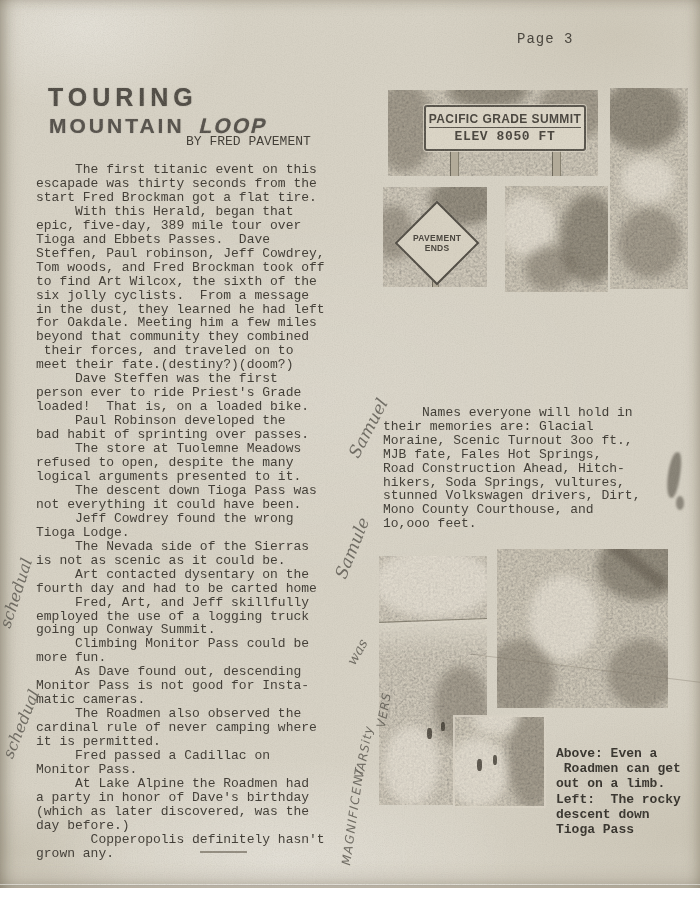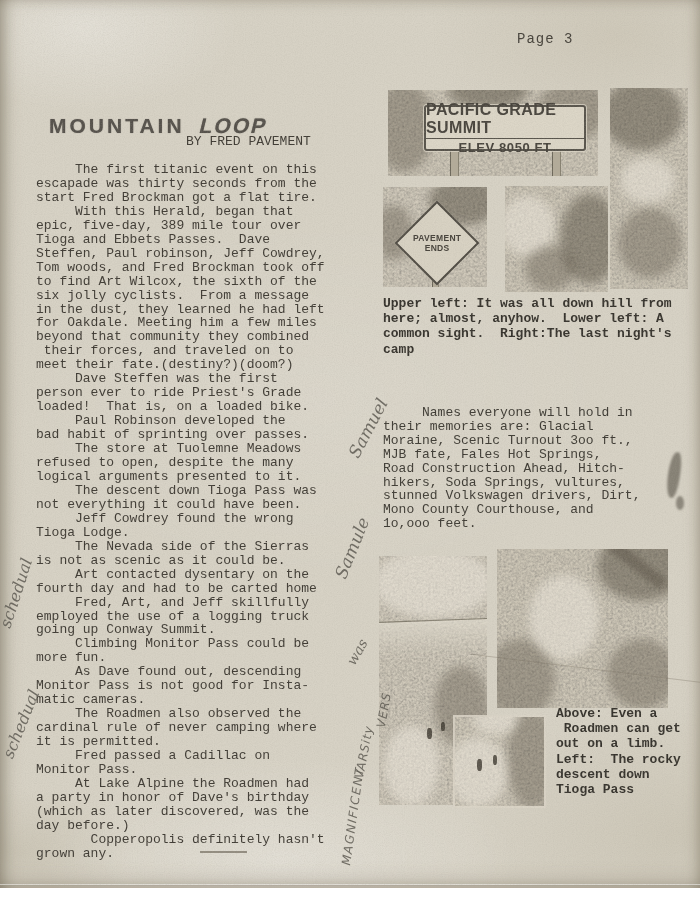--- a/index.html
+++ b/index.html
@@ -33,40 +33,40 @@
     text-shadow:0 0 1px rgba(79,75,68,.7);
   }
   .subtitle-row{left:42px;top:114px;font-family:"Liberation Sans","DejaVu Sans",sans-serif;
     font-weight:bold;font-size:21px;color:#54504a;text-shadow:0 0 1px rgba(84,80,74,.6);}
   .subtitle-word{letter-spacing:3px;margin-left:7px;}
   .subtitle-italic{display:inline-block;margin-left:15px;transform:skewX(-14deg);letter-spacing:2px;}
   .byline{left:186px;top:134px;font-size:13px;color:#3e3a33;}
   .article-body{left:36px;top:163px;font-size:13px;line-height:13.95px;color:#3e3a33;}
   .caption{font-size:13px;font-weight:bold;line-height:15.2px;color:#34312b;}
   .caption-top{left:383px;top:296px;}
-  .caption-bottom{left:556px;top:706px;}
+  .caption-bottom{left:556px;top:746px;}
   .memories{left:383px;top:406px;font-size:13px;line-height:13.9px;color:#3d3a33;}
 
   .photo{position:absolute;overflow:hidden;background:#d0c9b9;}
   .photo svg{display:block;width:100%;height:100%;}
   .blob{position:absolute;border-radius:50%;filter:blur(5px);pointer-events:none;}
   .dark{background:rgba(86,80,66,.38);}
   .darker{background:rgba(70,64,52,.45);}
   .light{background:rgba(238,234,222,.55);}
 
   
   .summit-sign{
     position:absolute;left:36px;top:15px;width:158px;height:42px;
     background:#dcd6c7;border:2px solid #56524a;border-radius:3px;
     display:flex;flex-direction:column;align-items:center;justify-content:center;
     font-family:"Liberation Sans","DejaVu Sans",sans-serif;font-weight:bold;color:#47433c;
     box-shadow:0 0 0 1px rgba(220,214,199,.8);z-index:3;
   }
-  .summit-line1{font-size:16px;letter-spacing:.4px;border-bottom:1.5px solid #56524a;padding-bottom:1px;}
-  .summit-line2{font-size:13px;letter-spacing:.6px;margin-top:1px;}
+  .summit-line1{font-size:12px;letter-spacing:.4px;border-bottom:1.5px solid #56524a;padding-bottom:1px;}
+  .summit-line2{font-size:13px;letter-spacing:.6px;margin-top:1px;font-family:Liberation Mono, monospace;}
   .post{position:absolute;background:#b3ab99;border-left:1.5px solid #6b6659;border-right:1px solid rgba(90,85,72,.5);z-index:2;}
 
   
   .diamond{
     position:absolute;left:24px;top:26px;width:56px;height:56px;
     background:#d8d2c3;border:2.5px solid #4e4a42;transform:rotate(45deg);
     z-index:3;display:flex;align-items:center;justify-content:center;
   }
   .diamond-text{
     transform:rotate(-45deg);text-align:center;
@@ -109,20 +109,21 @@
       </filter>
       <filter id="grainPaper" x="0" y="0" width="100%" height="100%">
         <feTurbulence type="fractalNoise" baseFrequency="0.9" numOctaves="2" seed="3" result="n"></feTurbulence>
         <feColorMatrix in="n" type="matrix" values="0 0 0 0 0.42  0 0 0 0 0.40  0 0 0 0 0.34  0.45 0.45 0.45 0 -0.55"></feColorMatrix>
       </filter>
     </defs>
   </svg>
 
   <div class="abs page-number">Page 3</div>
 
+  <div class="abs title">TOURING</div>
   <div class="abs subtitle-row">
     <span class="subtitle-word">MOUNTAIN</span><span class="subtitle-italic">LOOP</span>
   </div>
   <div class="abs byline">BY FRED PAVEMENT</div>
 
   <div class="abs pre article-body">     The first titanic event on this
 escapade was thirty seconds from the
 start Fred Brockman got a flat tire.
      With this Herald, began that
 epic, five-day, 389 mile tour over
@@ -211,24 +212,20 @@
 
   <div class="photo" style="left:505px;top:186px;width:103px;height:106px;">
     <svg>
         <rect width="100%" height="100%" fill="#cfc8b8" filter="url(#grainPhoto)"></rect>
       </svg>
     <div class="blob light" style="left:-5px;top:10px;width:55px;height:60px;"></div>
     <div class="blob darker" style="left:55px;top:8px;width:60px;height:90px;"></div>
     <div class="blob dark" style="left:20px;top:60px;width:50px;height:45px;"></div>
   </div>
 
-  <div class="abs pre caption caption-top">Upper left: It was all down hill from
-here; almost, anyhow.  Lower left: A
-common sight.  Right:The last night's
-camp</div>
 
   <div class="abs pre memories">     Names everyone will hold in
 their memories are: Glacial
 Moraine, Scenic Turnout 3oo ft.,
 MJB fate, Fales Hot Springs,
 Road Construction Ahead, Hitch-
 hikers, Soda Springs, vultures,
 stunned Volkswagen drivers, Dirt,
 Mono County Courthouse, and
 1o,ooo feet.</div>

